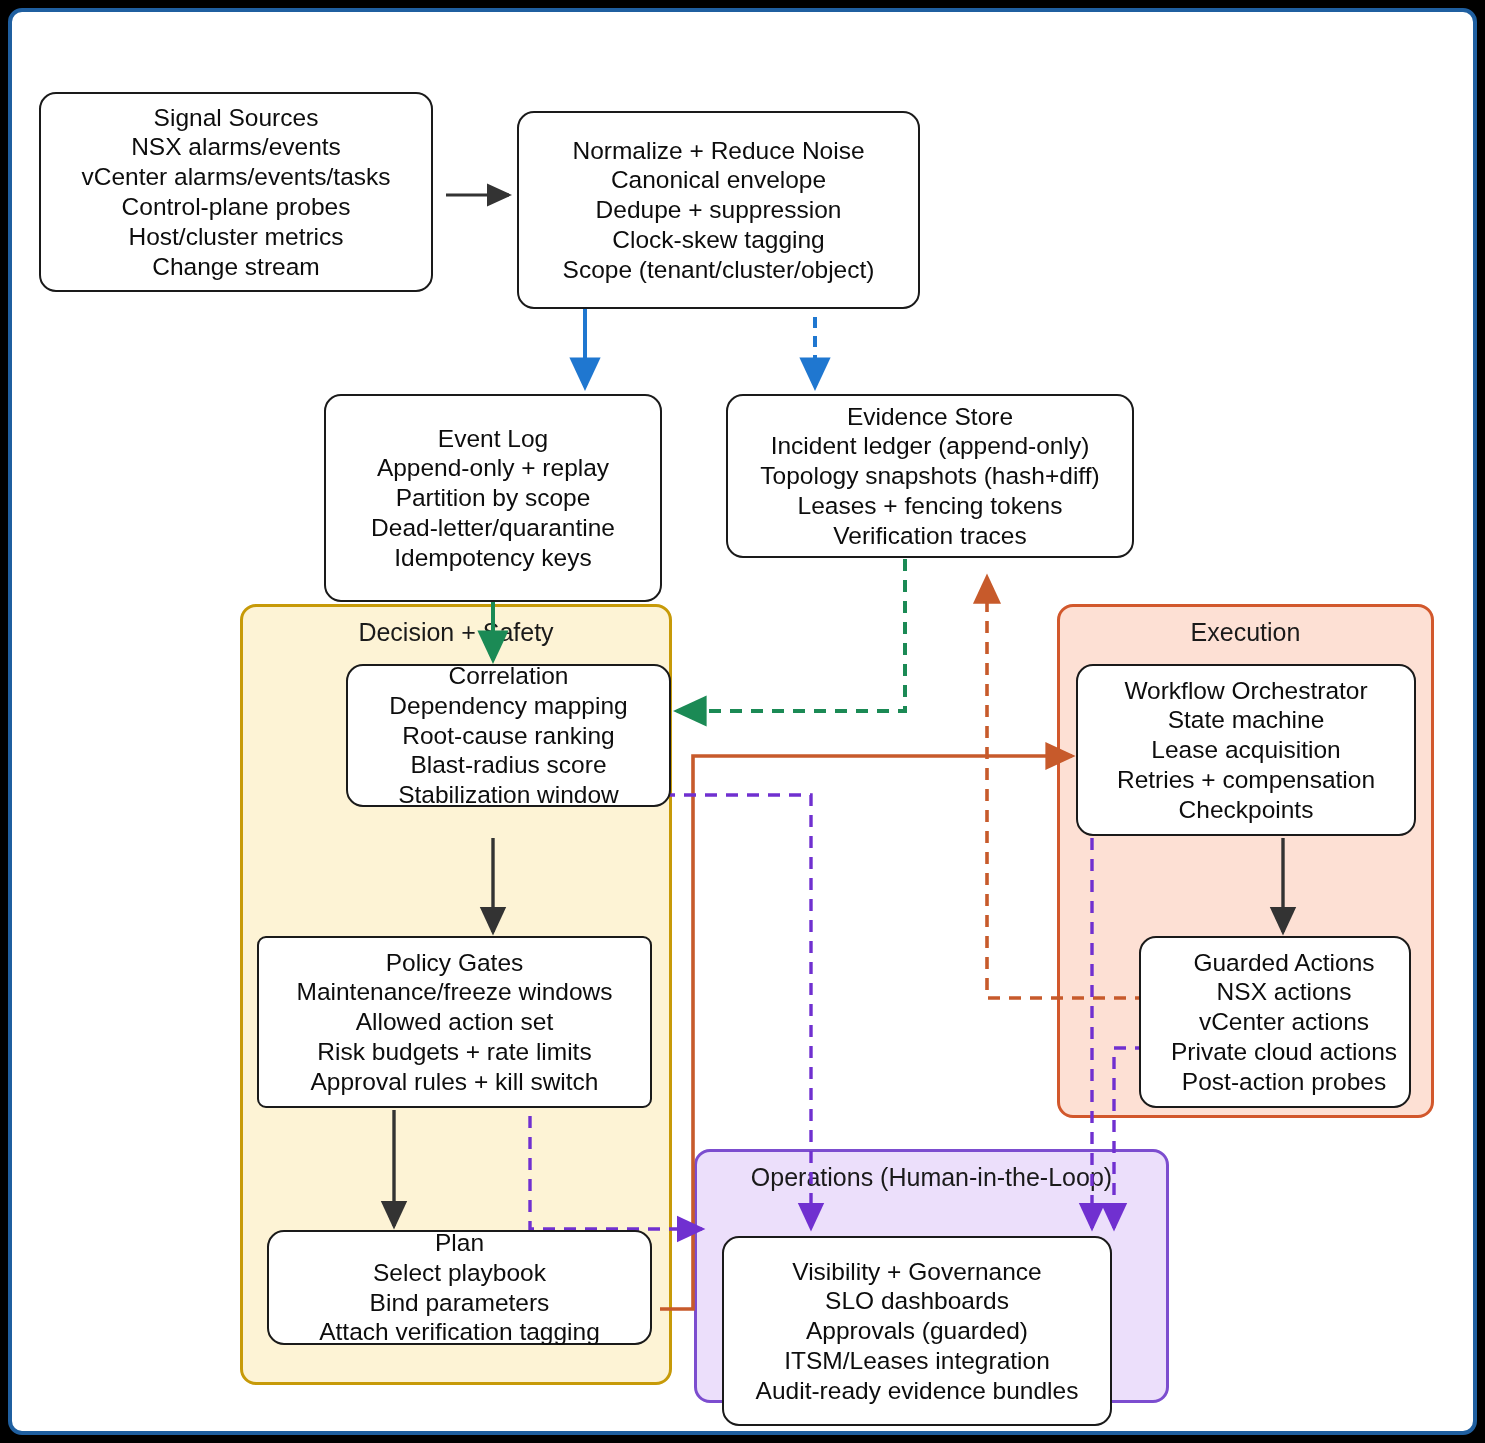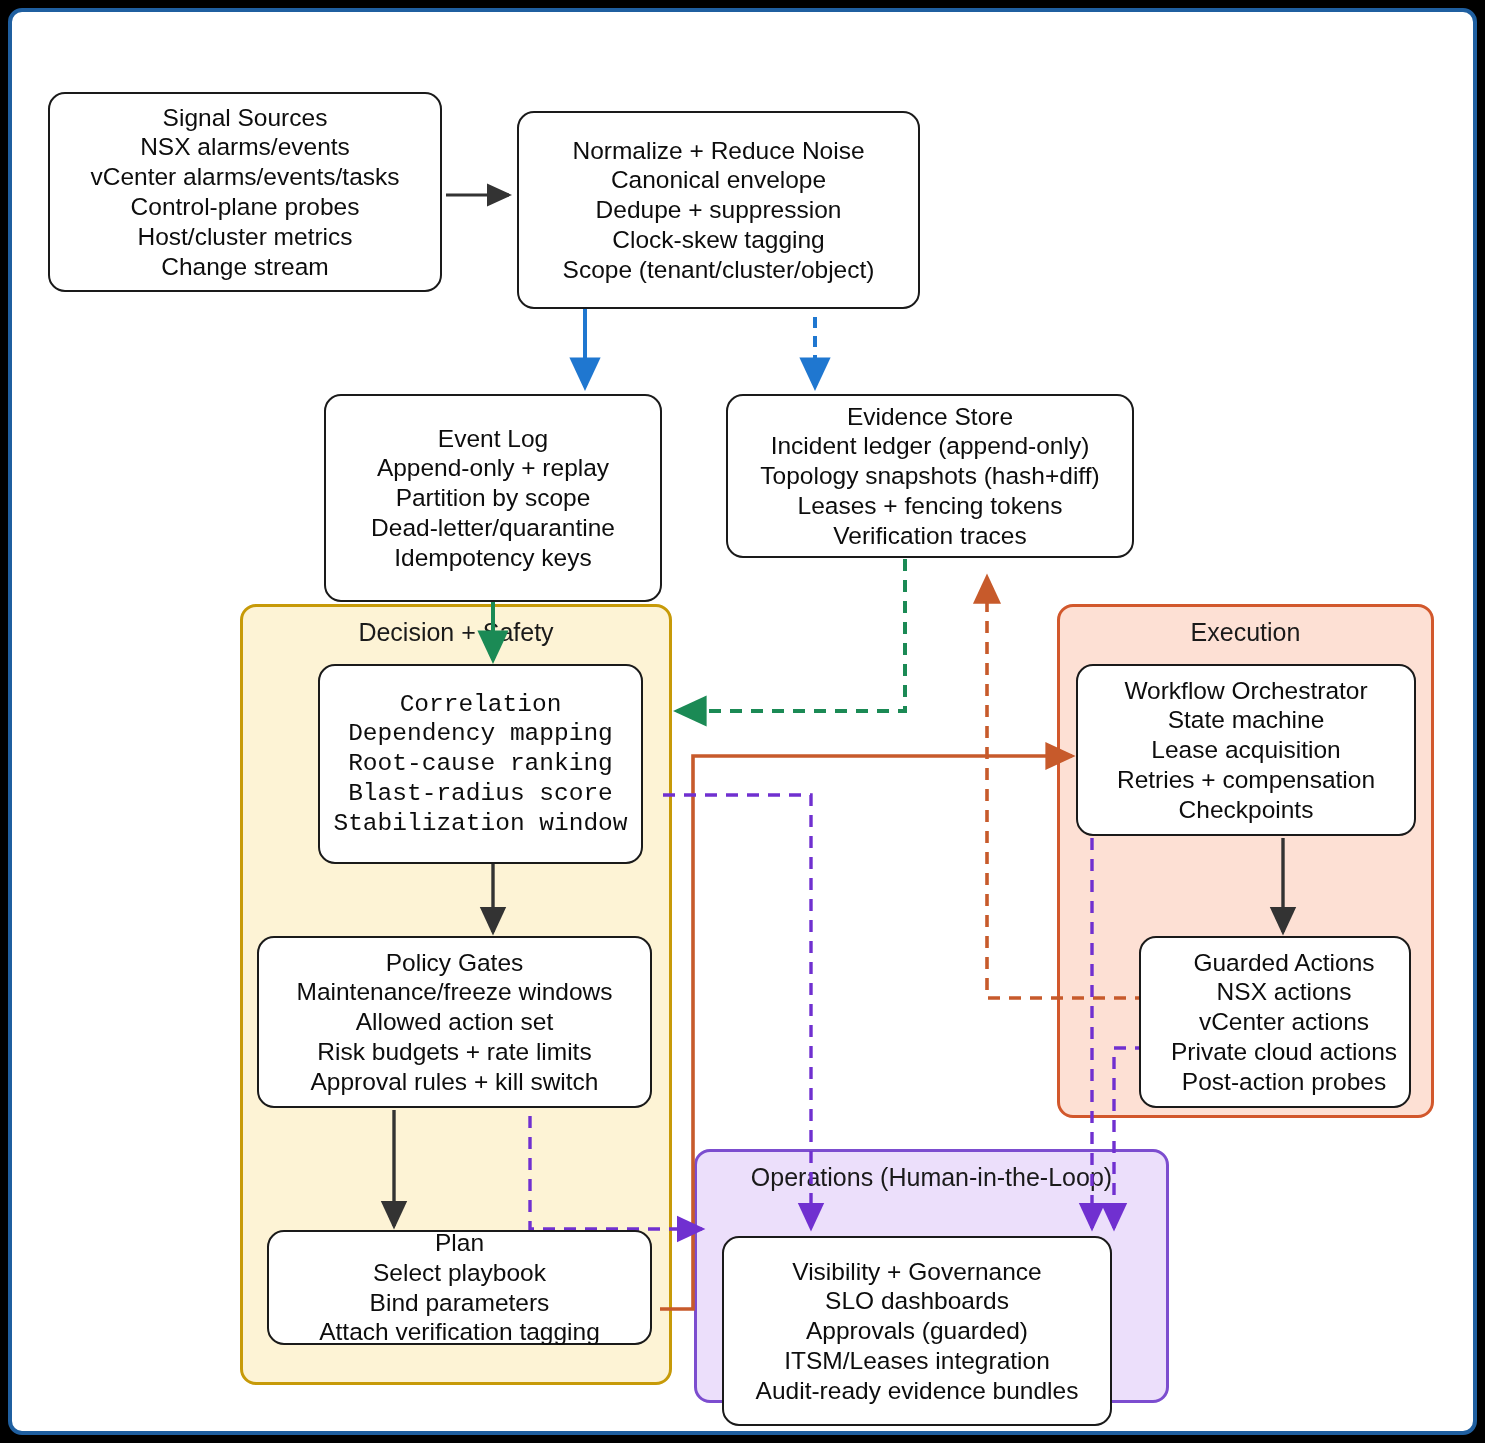--- a/index.html
+++ b/index.html
@@ -72,21 +72,21 @@
 
       <path d="M651,783 L799,783 L799,1216" fill="none" stroke="#7030d0" stroke-width="3.4" stroke-dasharray="12,9" marker-end="url(#ah-purple)"></path>
 
       <path d="M518,1104 L518,1217 L690,1217" fill="none" stroke="#7030d0" stroke-width="3.4" stroke-dasharray="12,9" marker-end="url(#ah-purple)"></path>
 
       <path d="M1080,826 L1080,1216" fill="none" stroke="#7030d0" stroke-width="3.4" stroke-dasharray="12,9" marker-end="url(#ah-purple)"></path>
 
       <path d="M1135,1036 L1102,1036 L1102,1216" fill="none" stroke="#7030d0" stroke-width="3.4" stroke-dasharray="12,9" marker-end="url(#ah-purple)"></path>
     </svg>
 
-    <div class="node" id="nd-signal-sources" style="left: 36px; top: 80px; width: 394px; height: 200px; justify-content: center;">
+    <div class="node" id="nd-signal-sources" style="left: 27px; top: 80px; width: 394px; height: 200px; justify-content: center;">
       <div class="lines">
           <div>Signal Sources</div>
           <div>NSX alarms/events</div>
           <div>vCenter alarms/events/tasks</div>
           <div>Control-plane probes</div>
           <div>Host/cluster metrics</div>
           <div>Change stream</div>
         </div>
       </div>
     <div class="node" id="nd-normalize" style="left: 505px; top: 99px; width: 403px; height: 198px;">
@@ -109,30 +109,30 @@
       </div>
     <div class="node" id="nd-evidence-store" style="left: 714px; top: 382px; width: 408px; height: 164px;">
       <div class="lines">
           <div>Evidence Store</div>
           <div>Incident ledger (append-only)</div>
           <div>Topology snapshots (hash+diff)</div>
           <div>Leases + fencing tokens</div>
           <div>Verification traces</div>
         </div>
       </div>
-    <div class="node" id="nd-correlation" style="left: 306px; top: 652px; width: 325px; height: 200px; font-family: Liberation Mono, monospace;">
+    <div class="node" id="nd-correlation" style="left: 334px; top: 652px; width: 325px; height: 143px;">
       <div class="lines">
           <div>Correlation</div>
           <div>Dependency mapping</div>
           <div>Root-cause ranking</div>
           <div>Blast-radius score</div>
           <div>Stabilization window</div>
         </div>
       </div>
-    <div class="node" id="nd-policy-gates" style="left: 245px; top: 924px; width: 395px; height: 172px;">
+    <div class="node" id="nd-policy-gates" style="left: 245px; top: 924px; width: 395px; height: 172px; border-radius: 9px;">
       <div class="lines">
           <div>Policy Gates</div>
           <div>Maintenance/freeze windows</div>
           <div>Allowed action set</div>
           <div>Risk budgets + rate limits</div>
           <div>Approval rules + kill switch</div>
         </div>
       </div>
     <div class="node" id="nd-plan" style="left: 255px; top: 1218px; width: 385px; height: 115px;">
       <div class="lines">

